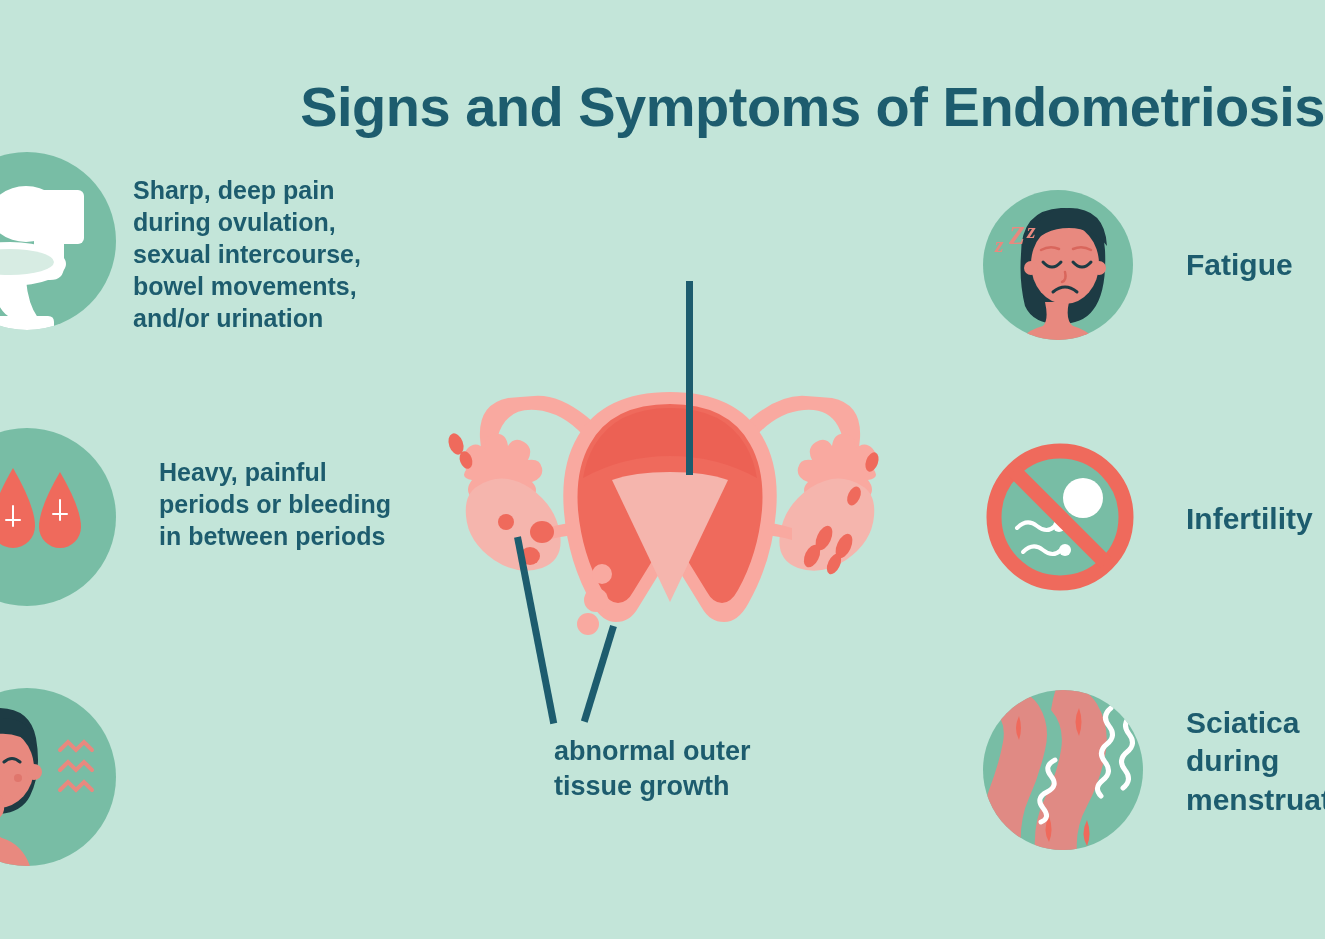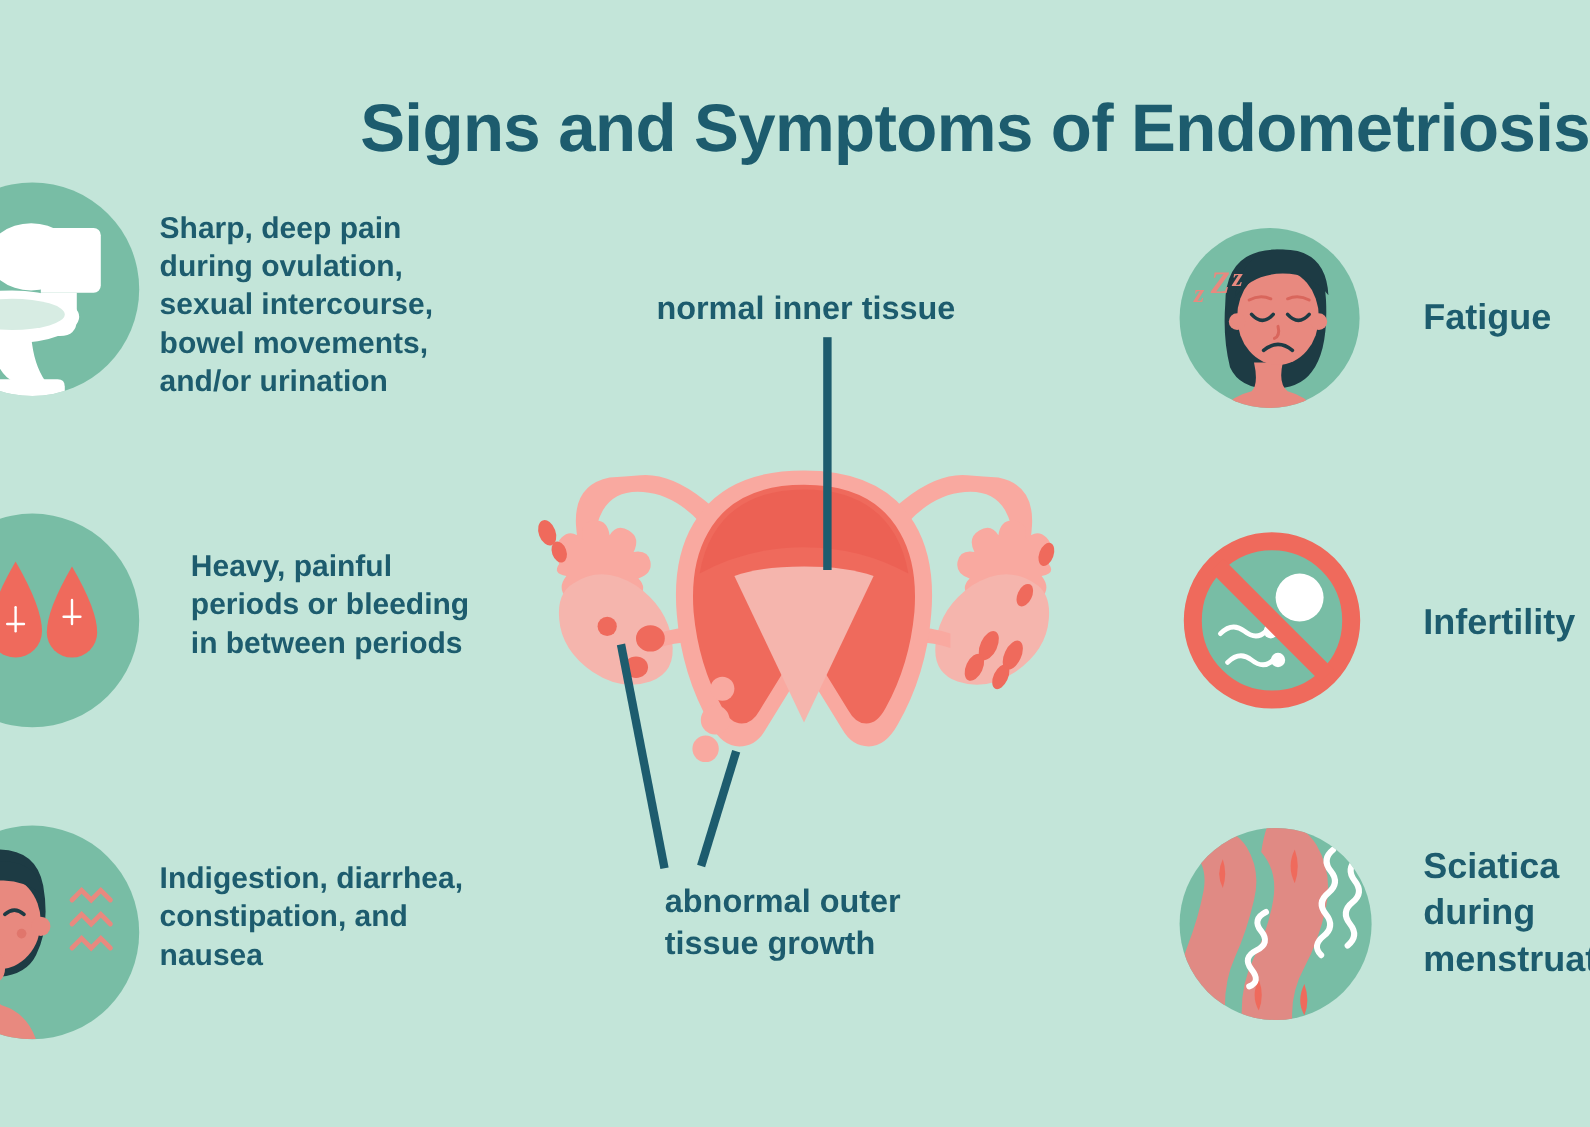--- a/index.html
+++ b/index.html
@@ -148,23 +148,20 @@
       </g>
 
       <g stroke="#e8897f" stroke-width="4" fill="none" stroke-linecap="round">
         <path d="M122 62 l8 -8 l8 8 l8 -8 l8 8"></path>
         <path d="M122 82 l8 -8 l8 8 l8 -8 l8 8"></path>
         <path d="M122 102 l8 -8 l8 8 l8 -8 l8 8"></path>
       </g>
     </svg>
   </div>
 
-  <div class="sym-text" style="left:133px; top:716px; width:300px;">Indigestion, diarrhea,
-constipation, and
-nausea</div>
 
   <div style="position:absolute; left:420px; top:360px; width:500px; height:300px;">
     <svg width="500" height="300" viewBox="0 0 500 300">
 
       <path d="M88 38 q-30 6 -28 40 q2 36 26 54 q16 12 34 10 q-30 -10 -40 -36 q-8 -22 2 -40 q10 -18 34 -16 q26 2 48 26 q18 20 30 38 l16 -10 q-18 -28 -44 -48 q-28 -22 -52 -20 q-14 1 -26 2 z" fill="#f9a9a0"></path>
       <path d="M412 38 q30 6 28 40 q-2 36 -26 54 q-16 12 -34 10 q30 -10 40 -36 q8 -22 -2 -40 q-10 -18 -34 -16 q-26 2 -48 26 q-18 20 -30 38 l-16 -10 q18 -28 44 -48 q28 -22 52 -20 q14 1 26 2 z" fill="#f9a9a0"></path>
 
       <path d="M46 110 q-6 -14 2 -22 q8 -8 18 2 q-4 -14 8 -16 q12 -2 14 12 q6 -10 16 -4 q10 6 4 18 q12 -2 14 8 q2 10 -10 14 q8 8 0 16 q-8 8 -18 0 q0 14 -12 14 q-12 0 -12 -14 q-10 8 -18 0 q-8 -8 0 -18 q-12 -2 -6 -10 z" fill="#f9a9a0"></path>
 
       <path d="M454 110 q6 -14 -2 -22 q-8 -8 -18 2 q4 -14 -8 -16 q-12 -2 -14 12 q-6 -10 -16 -4 q-10 6 -4 18 q-12 -2 -14 8 q-2 10 10 14 q-8 8 0 16 q8 8 18 0 q0 14 12 14 q12 0 12 -14 q10 8 18 0 q8 -8 0 -18 q12 -2 6 -10 z" fill="#f9a9a0"></path>
@@ -196,21 +193,20 @@
       <path d="M250 48 q54 0 76 38 q8 14 11 32 q-40 -22 -87 -22 q-47 0 -87 22 q3 -18 11 -32 q22 -38 76 -38 z" fill="#e9594f" opacity="0.55"></path>
 
       <path d="M250 112 q36 0 58 8 l-58 122 l-58 -122 q22 -8 58 -8 z" fill="#f5b5ad"></path>
 
       <ellipse cx="176" cy="240" rx="12" ry="12" fill="#f9a9a0"></ellipse>
       <ellipse cx="168" cy="264" rx="11" ry="11" fill="#f9a9a0"></ellipse>
       <ellipse cx="182" cy="214" rx="10" ry="10" fill="#f9a9a0"></ellipse>
     </svg>
   </div>
 
-  <div class="callout" style="left:547px; top:240px;">normal inner tissue</div>
   <div class="leader" style="left:686px; top:281px; width:7px; height:194px;"></div>
 
   <div class="callout" style="left:554px; top:734px;">abnormal outer
 tissue growth</div>
   <div class="leader" style="left:514px; top:537px; width:7px; height:190px; transform:rotate(-11deg); transform-origin: top center;"></div>
   <div class="leader" style="left:610px; top:626px; width:7px; height:100px; transform:rotate(17deg); transform-origin: top center;"></div>
 
   <div class="icon-circle" style="left:983px; top:190px; width:150px; height:150px;">
     <svg width="150" height="150" viewBox="0 0 150 150">
 

